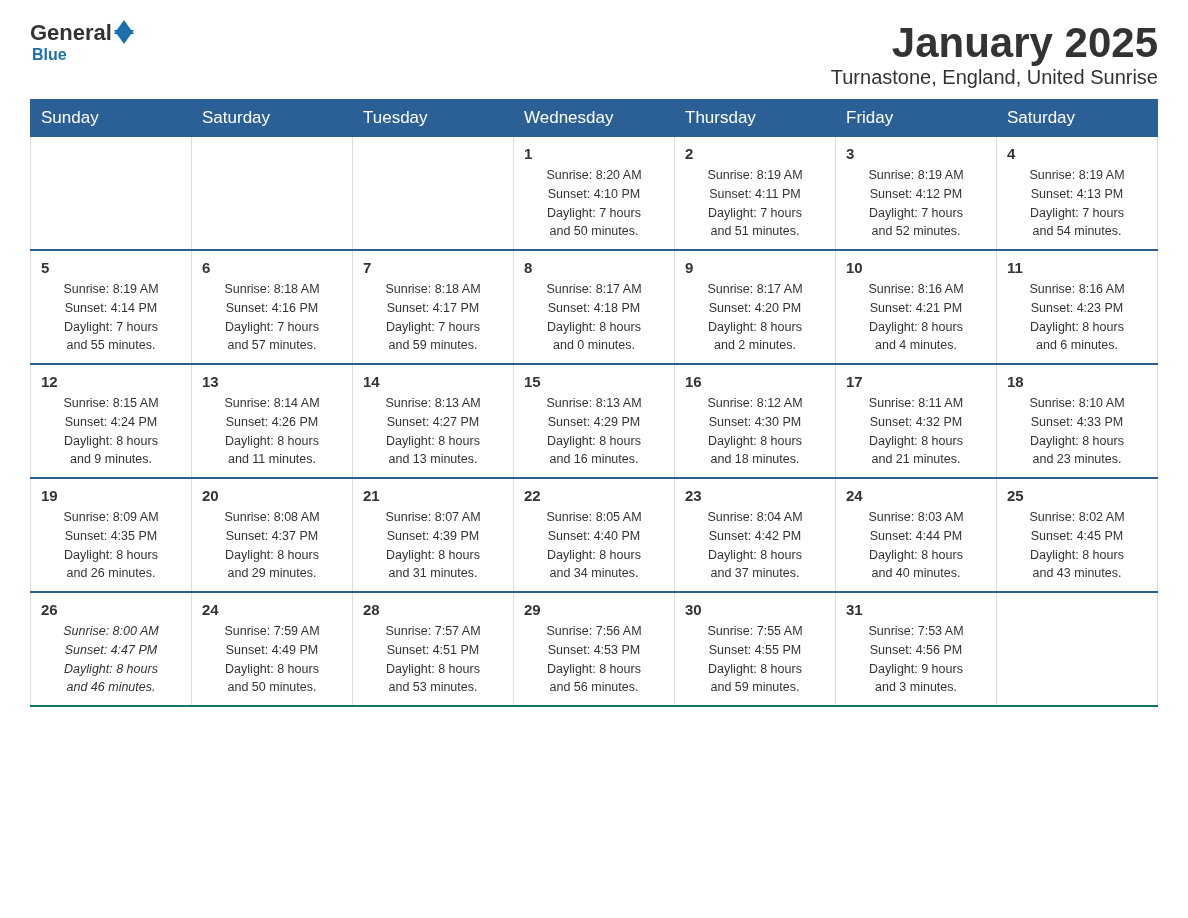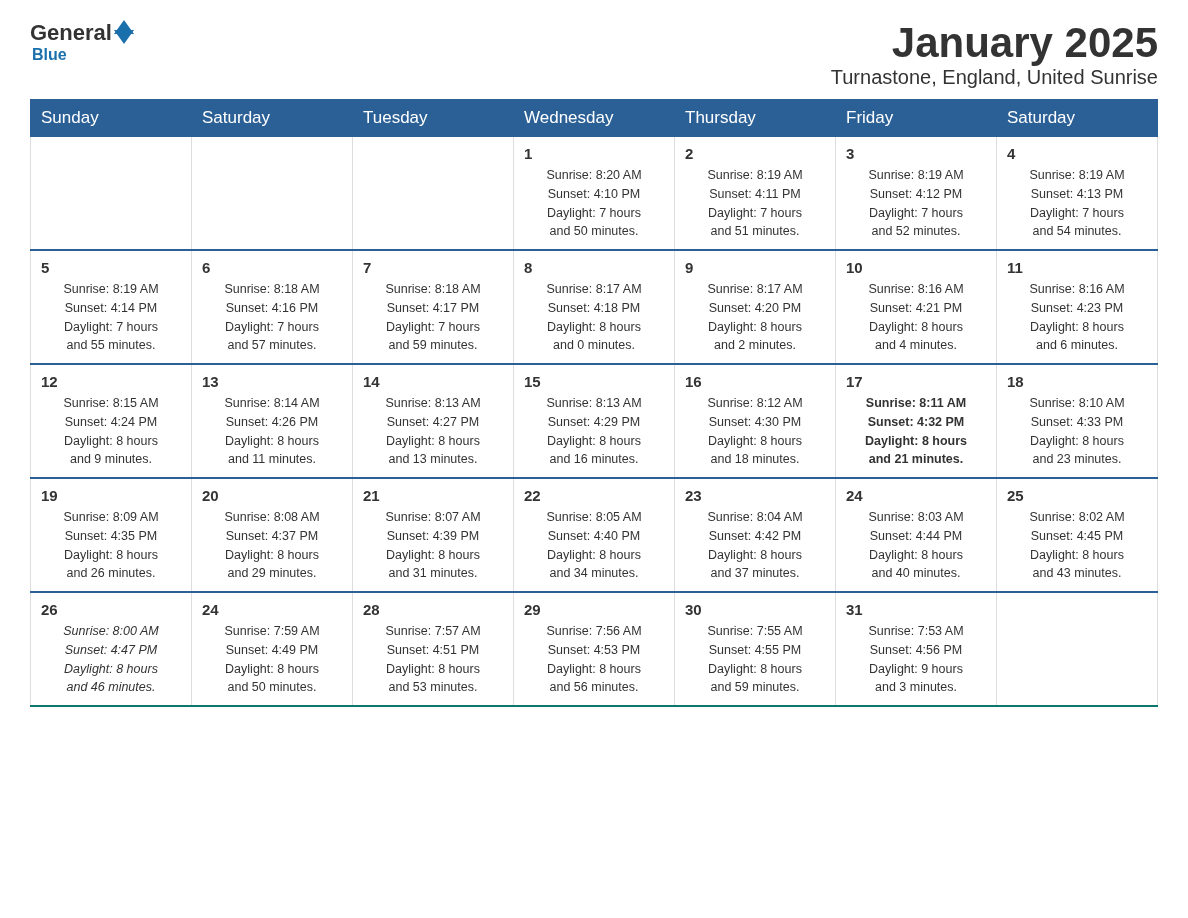--- a/index.html
+++ b/index.html
@@ -241,21 +241,21 @@
         </td>
         <td>
           <span class="day-number">16</span>
           <div class="day-info" style="white-space: pre-line;">Sunrise: 8:12 AM
 Sunset: 4:30 PM
 Daylight: 8 hours
 and 18 minutes.</div>
         </td>
         <td>
           <span class="day-number">17</span>
-          <div class="day-info" style="white-space: pre-line; font-weight: bold;">Sunrise: 8:11 AM
+          <div class="day-info" style="white-space: pre-line;">Sunrise: 8:11 AM
 Sunset: 4:32 PM
 Daylight: 8 hours
 and 21 minutes.</div>
         </td>
         <td>
           <span class="day-number">18</span>
           <div class="day-info" style="white-space: pre-line;">Sunrise: 8:10 AM
 Sunset: 4:33 PM
 Daylight: 8 hours
 and 23 minutes.</div>

